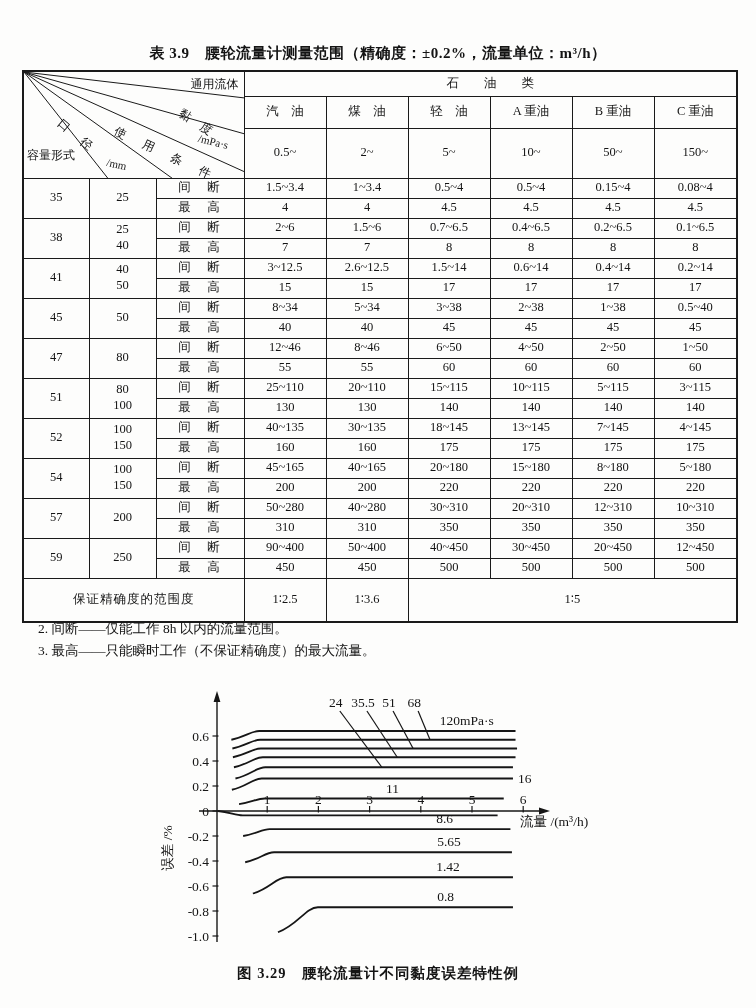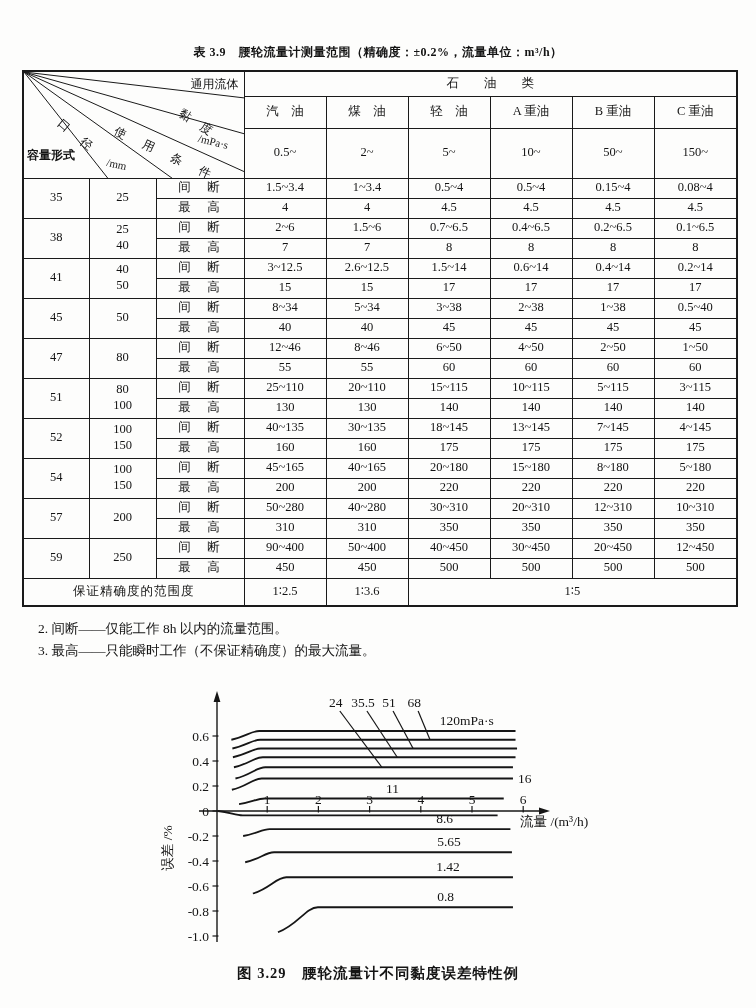--- a/index.html
+++ b/index.html
@@ -2,35 +2,35 @@
 <html><head>
 <meta charset="utf-8">
 <style>
   html,body{margin:0;padding:0;}
   body{
     width:756px;height:1008px;position:relative;background:#fdfdfc;color:#141414;
     font-family:"Liberation Serif","DejaVu Serif",serif;overflow:hidden;
   }
   .title{
     position:absolute;top:44px;left:0;width:100%;text-align:center;
-    font-size:12px;font-weight:bold;letter-spacing:.5px;
+    font-size:15px;font-weight:bold;letter-spacing:.5px;
   }
   
   table.range{
     position:absolute;left:22px;top:70px;width:714px;
     border-collapse:collapse;table-layout:fixed;
     font-size:12.5px;border:2px solid #1a1a1a;
   }
   table.range td{
     border:1px solid #1a1a1a;text-align:center;vertical-align:middle;
     padding:0;line-height:1.25;overflow:hidden;
   }
   tr.hr1{height:25px;margin-left:8px;} tr.hr2{height:32px;margin-top:36px;} tr.hr3{height:50px;padding-left:36px;}
   tbody tr{height:20px;}
-  tfoot tr{height:28px;}
+  tfoot tr{height:44px;}
   td.corner{position:relative;padding:0;}
   td.corner svg{position:absolute;left:0;top:0;}
   .clab{position:absolute;font-size:12px;white-space:nowrap;transform-origin:left top;}
   .clab.small{font-size:11px;}
   td.dia{white-space:pre-line;line-height:1.55;margin-top:38px;}
   td.cond{letter-spacing:2px;}
   tfoot td.flabel{letter-spacing:1px;}
   
   .notes{position:absolute;left:38px;top:618px;font-size:13.5px;line-height:22px;}
   .notes div{white-space:nowrap;}
@@ -69,21 +69,21 @@
             <line x1="0" y1="0" x2="152" y2="109"></line>
             <line x1="0" y1="0" x2="86" y2="109"></line>
           </g>
         </svg>
         <span class="clab" style="top:5px;right:5px;">通用流体</span>
         <span class="clab" style="left:160px;top:34px;transform:rotate(33deg);letter-spacing:5px;">黏 度</span>
         <span class="clab small" style="left:176px;top:60px;transform:rotate(14deg);">/mPa·s</span>
         <span class="clab" style="left:94px;top:52px;transform:rotate(25deg);letter-spacing:8px;">使 用 条 件</span>
         <span class="clab" style="left:40px;top:44px;transform:rotate(40deg);letter-spacing:7px;">口 径</span>
         <span class="clab small" style="left:84px;top:84px;transform:rotate(12deg);">/mm</span>
-        <span class="clab" style="left:3px;top:76px;font-weight:bold;">容量形式</span>
+        <span class="clab" style="left:3px;top:76px;">容量形式</span>
       </td>
       <td colspan="6">石　　油　　类</td>
     </tr>
     <tr class="hr2">
       <td>汽　油</td>
       <td>煤　油</td>
       <td>轻　油</td>
       <td>A 重油</td>
       <td>B 重油</td>
       <td>C 重油</td>

